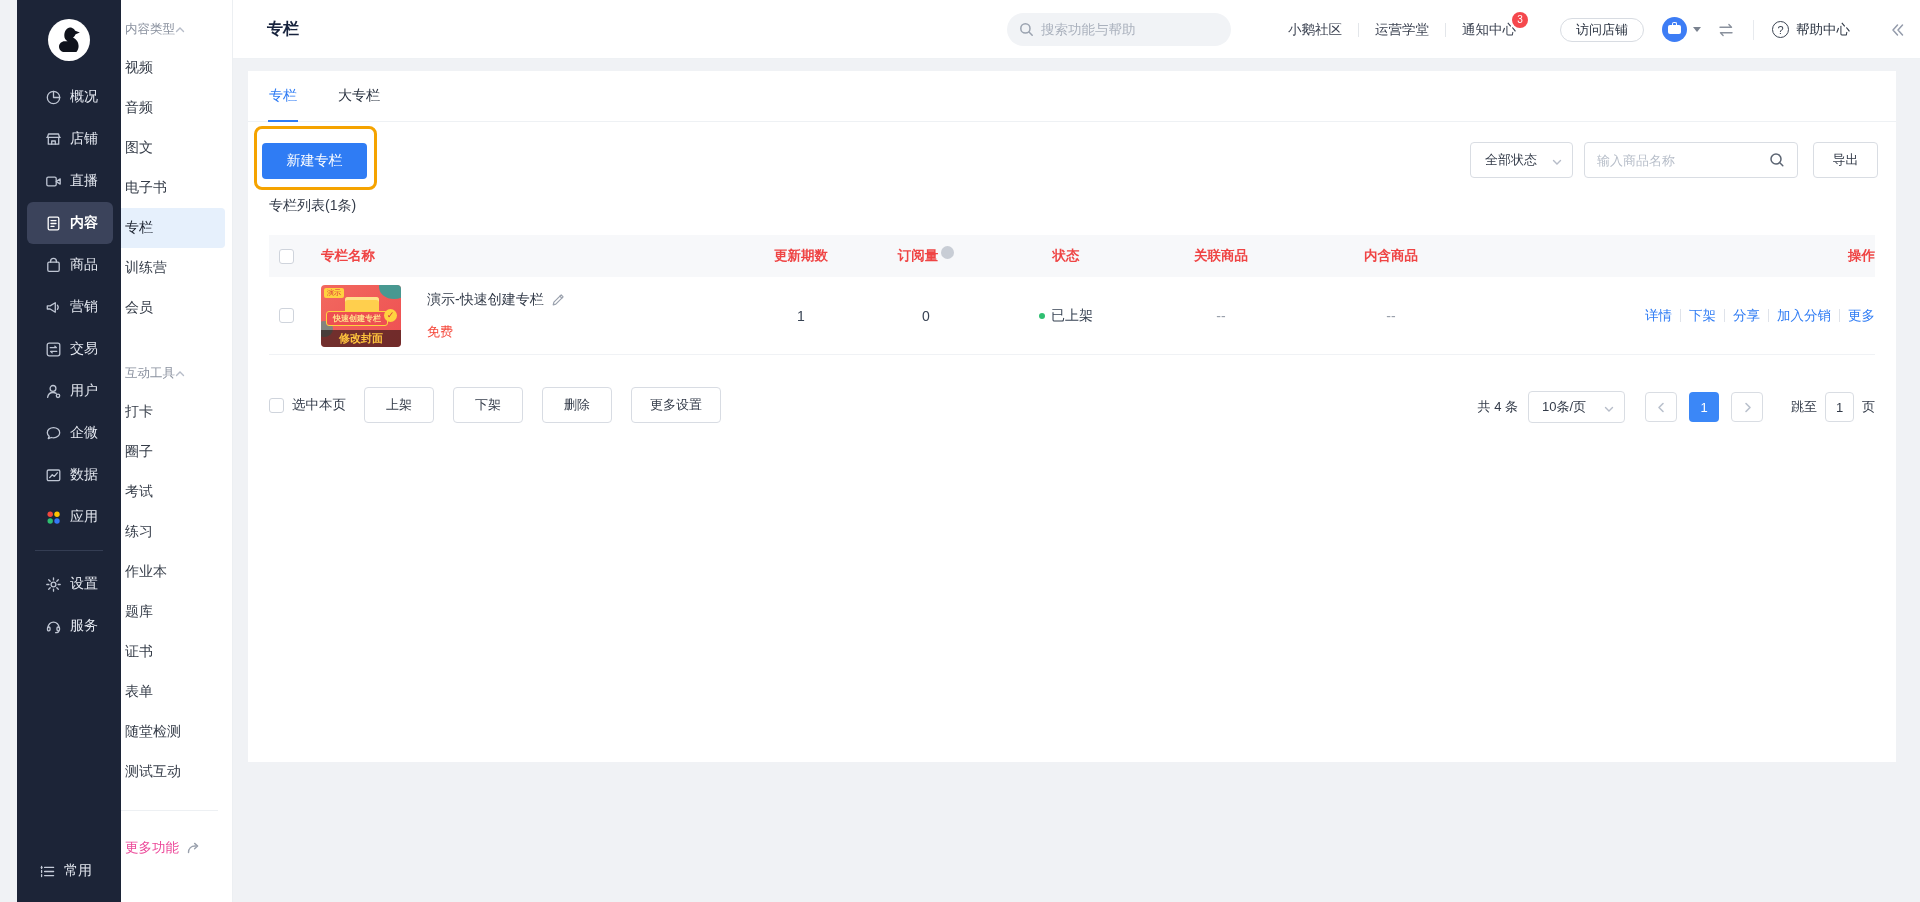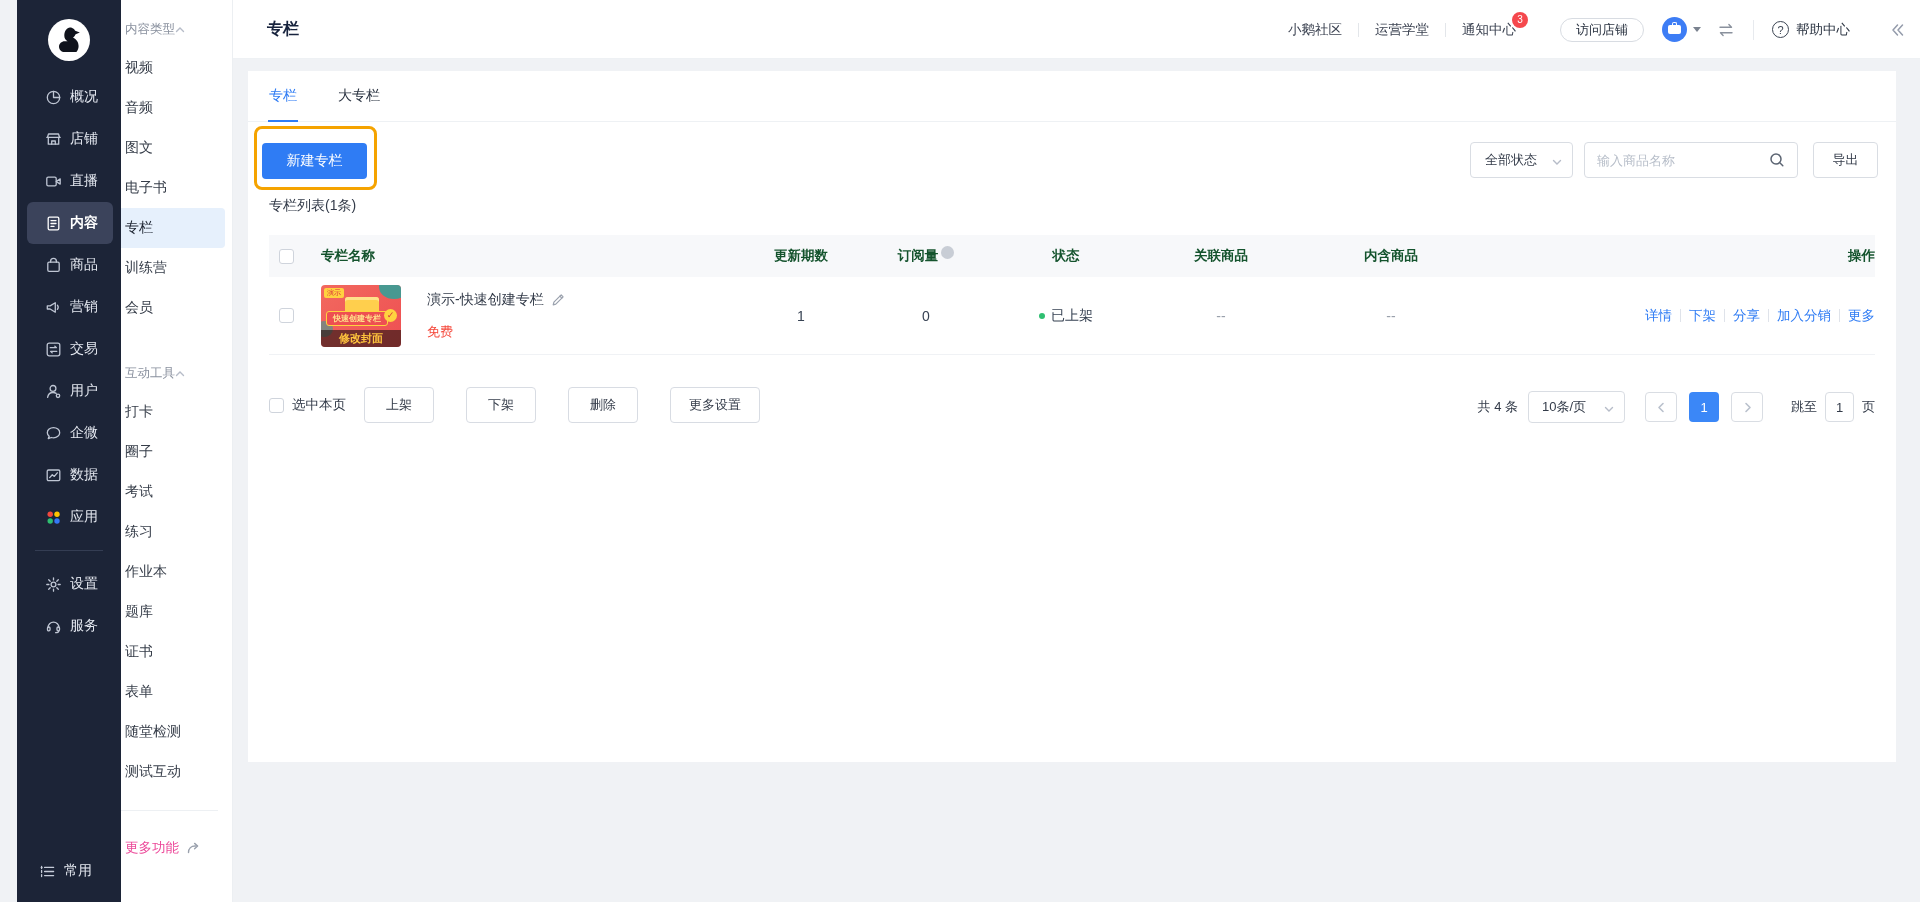--- a/index.html
+++ b/index.html
@@ -104,21 +104,21 @@
     font-family:inherit; min-width:0; }
   .prod-search input::placeholder { color:#b7bec9; }
   .prod-search svg { width:16px; height:16px; stroke:#5b6472; fill:none; stroke-width:1.5; stroke-linecap:round; }
   .export-btn { position:absolute; left:1565px; top:71px; width:65px; height:36px; background:#fff;
     border:1px solid #d9dde3; border-radius:4px; font-size:13px; color:#333b49; cursor:pointer; font-family:inherit; }
 
   .list-title { position:absolute; left:21px; top:126px; font-size:14px; color:#333b49; }
 
   .table { position:absolute; left:21px; top:164px; width:1606px; }
   .t-row { display:flex; align-items:center; }
-  .t-head { height:42px; background:#f7f8fa; font-size:13.5px; font-weight:bold; color:#14532d; }
+  .t-head { height:42px; background:#f7f8fa; font-size:13.5px; font-weight:bold; color:#ef4444; }
   .t-body { height:78px; border-bottom:1px solid #f0f2f5; font-size:14px; color:#374253; }
   .td { display:flex; align-items:center; }
   .c1 { width:52px; padding-left:10px; }
   .c2 { width:420px; }
   .c3 { width:120px; justify-content:center; }
   .c4 { width:130px; justify-content:center; }
   .c5 { width:150px; justify-content:center; }
   .c6 { width:160px; justify-content:center; }
   .c7 { width:180px; justify-content:center; }
   .c8 { flex:1; justify-content:flex-end; }
@@ -152,21 +152,21 @@
   .status-dot { width:6px; height:6px; border-radius:50%; background:#2fbf71; margin-right:6px; }
   .ops { display:flex; align-items:center; font-size:13.5px; color:#2f7cf4; white-space:nowrap; }
   .ops span.lnk { cursor:pointer; }
   .ops .sep { width:1px; height:13px; background:#dfe3ea; margin:0 8px; }
 
   .t-footer { position:absolute; left:21px; right:21px; top:316px; height:36px;
     display:flex; align-items:flex-end; }
   .tf-left { display:flex; align-items:center; gap:8px; }
   .tf-label { font-size:13.5px; color:#333b49; margin-right:10px; }
   .tf-btn { height:36px; padding:0 21px; background:#fff; border:1px solid #d8dce3; border-radius:4px;
-    font-size:13px; color:#333b49; cursor:pointer; margin-right:24px; font-family:inherit; }
+    font-size:13px; color:#333b49; cursor:pointer; margin-right:11px; font-family:inherit; }
   .tf-btn.wide { padding:0 18px; }
   .tf-right { margin-left:auto; display:flex; align-items:center; }
   .total { font-size:13px; color:#333b49; margin-right:10px; }
   .psize { width:97px; height:32px; border:1px solid #d9dde3; border-radius:4px; display:flex;
     align-items:center; justify-content:space-between; padding:0 10px 0 13px; font-size:13px;
     color:#333b49; cursor:pointer; margin-right:20px; }
   .pg-btn { width:32px; height:30px; border:1px solid #d9dde3; border-radius:4px; background:#fff;
     display:flex; align-items:center; justify-content:center; cursor:pointer; }
   .pg-btn svg { width:11px; height:11px; stroke:#b9c0cc; fill:none; stroke-width:1.6; stroke-linecap:round; stroke-linejoin:round; }
   .pg-cur { width:30px; height:30px; border-radius:4px; background:#3b87f7; color:#fff; font-size:13px;
@@ -396,20 +396,27 @@
       <span>更多功能</span>
       <svg viewBox="0 0 14 14">
           <path d="M2.5 11.5c0-4 2.8-6.5 6.5-6.5h2"></path>
           <path d="M8.6 2.4L11.6 5 8.6 7.7"></path>
         </svg>
     </div>
   </aside>
 
   <header class="topbar">
     <div class="page-title">专栏</div>
+    <div class="global-search">
+      <svg viewBox="0 0 15 15">
+          <circle cx="6.4" cy="6.4" r="4.6"></circle>
+          <path d="M10 10l3.2 3.2"></path>
+        </svg>
+      <input type="text" placeholder="搜索功能与帮助" style="">
+    </div>
     <div class="top-right">
       <span class="top-link">小鹅社区</span>
       <span class="tl-sep"></span>
       <span class="top-link">运营学堂</span>
       <span class="tl-sep"></span>
       <span class="top-link">
         <span>通知中心</span>
         <span class="badge">3</span>
       </span>
       <span class="visit-btn">访问店铺</span>

